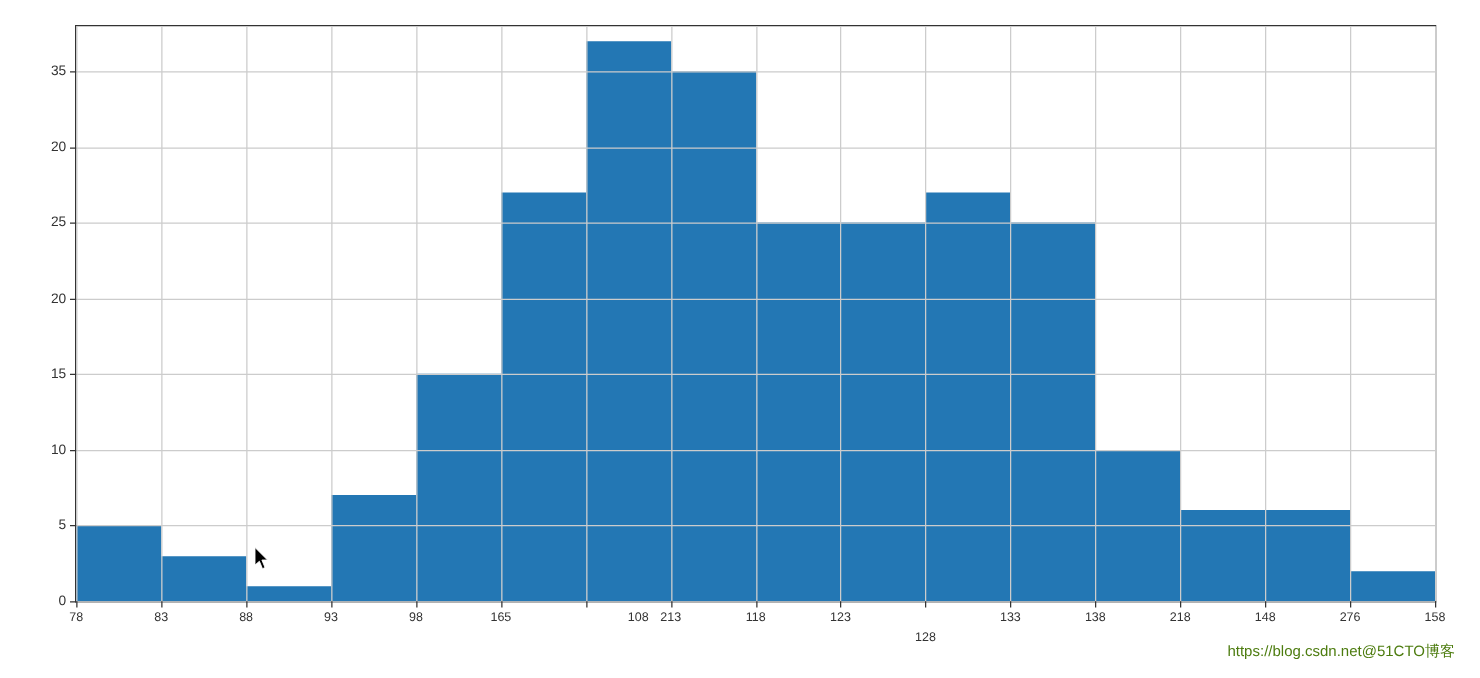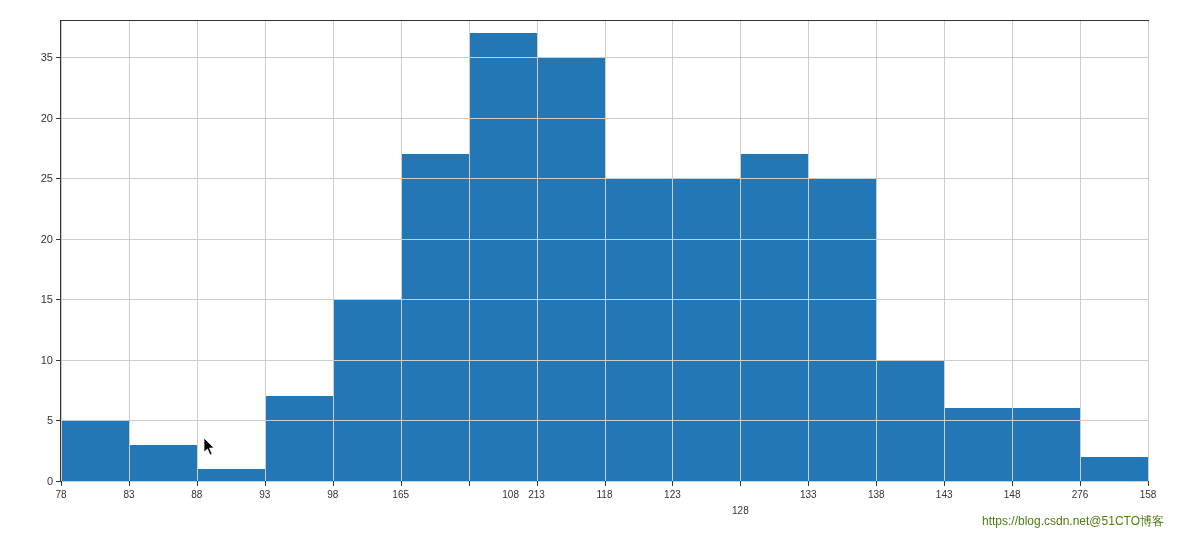--- a/index.html
+++ b/index.html
@@ -188,21 +188,21 @@
         <div class="x-tick" style="left: 50%;">118</div>
         <div class="x-tick-mark" style="left: 56.25%;"></div>
         <div class="x-tick" style="left: 56.25%;">123</div>
         <div class="x-tick-mark" style="left: 62.5%;"></div>
         <div class="x-tick" style="left: 62.5%; margin-top: 16px;">128</div>
         <div class="x-tick-mark" style="left: 68.75%;"></div>
         <div class="x-tick" style="left: 68.75%;">133</div>
         <div class="x-tick-mark" style="left: 75%;"></div>
         <div class="x-tick" style="left: 75%;">138</div>
         <div class="x-tick-mark" style="left: 81.25%;"></div>
-        <div class="x-tick" style="left: 81.25%;">143</div>
+        <div class="x-tick" style="left: 81.25%;">218</div>
         <div class="x-tick-mark" style="left: 87.5%;"></div>
         <div class="x-tick" style="left: 87.5%;">148</div>
         <div class="x-tick-mark" style="left: 93.75%;"></div>
         <div class="x-tick" style="left: 93.75%;">276</div>
         <div class="x-tick-mark" style="left: 100%;"></div>
         <div class="x-tick" style="left: 100%;">158</div>
       </div>
   </div>
 </div>
 

